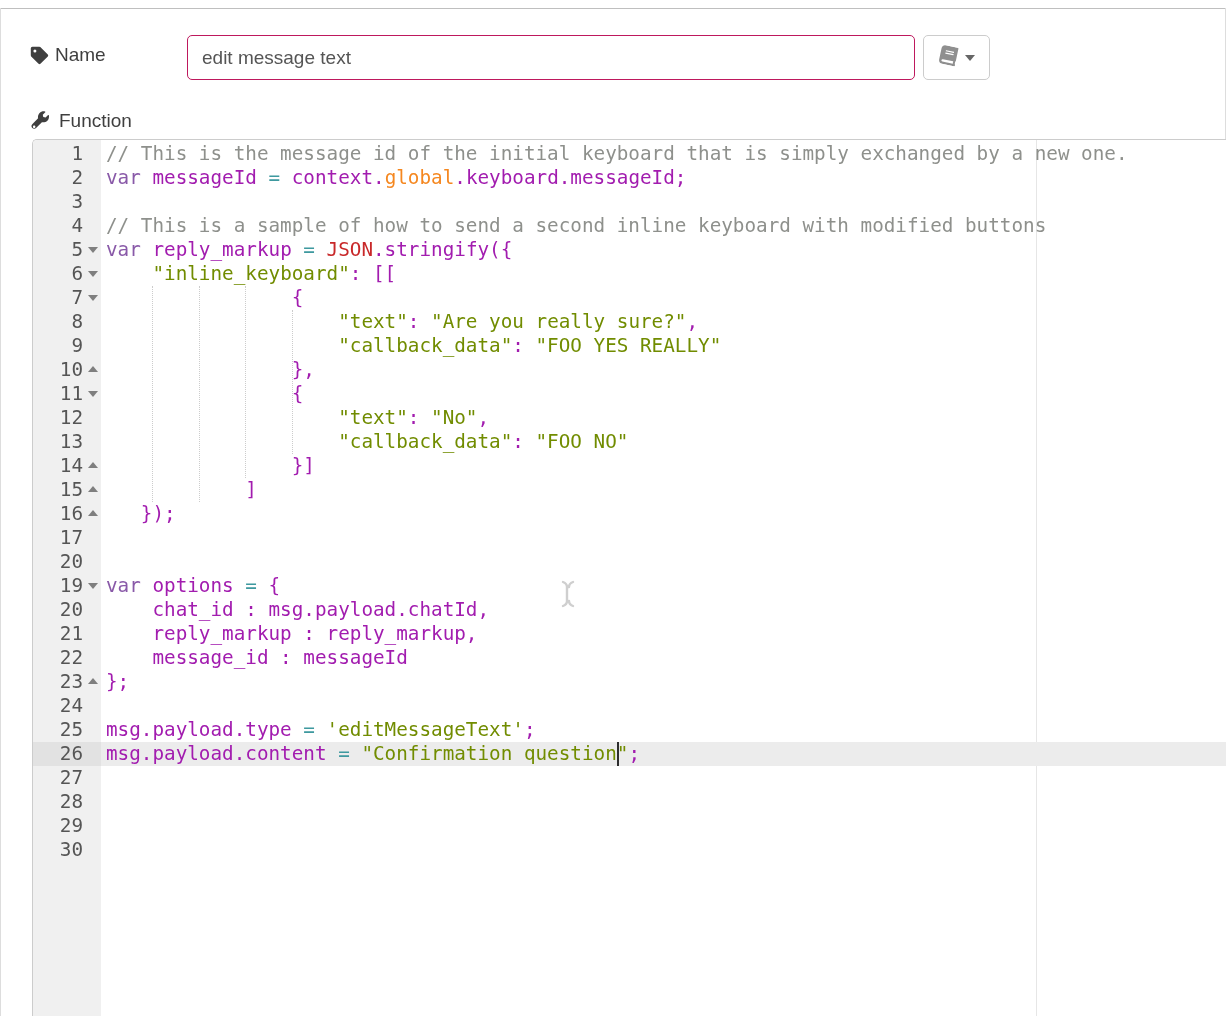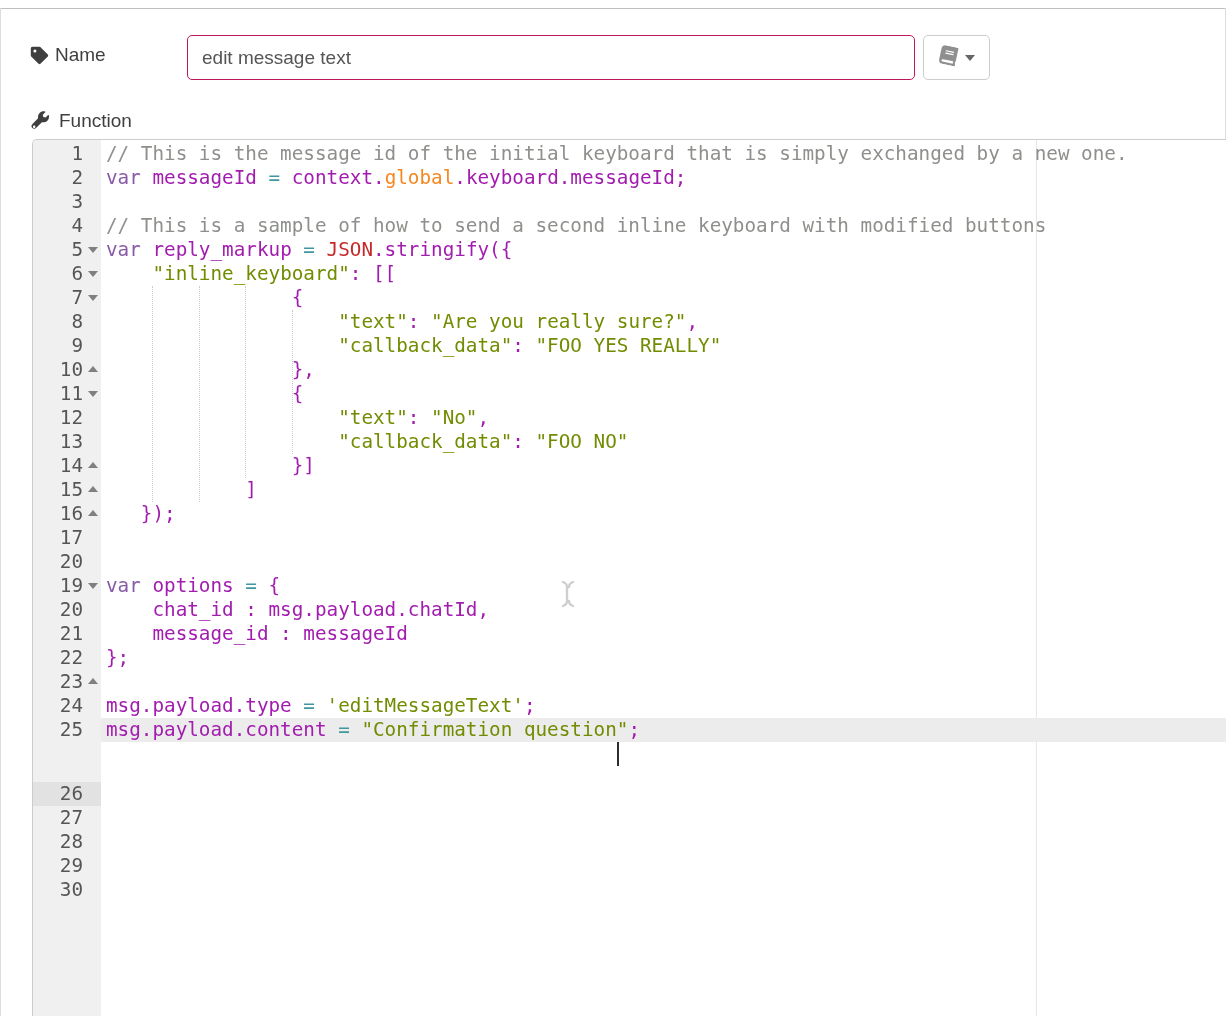--- a/index.html
+++ b/index.html
@@ -32,21 +32,21 @@
   
   .editor { position:absolute; left:32px; top:139px; width:1194px; height:877px;
             border:1px solid #ccc; border-right:none; border-bottom:none;
             border-top-left-radius:5px; background:#fff; overflow:hidden;
             font-family:"DejaVu Sans Mono", monospace; font-size:19.3px; }
 
   .gutter { position:absolute; left:0; top:0; bottom:0; width:68px; background:#f0f0f0; z-index:2; }
   .gutter-cells { padding-top:2px; }
   .gutter-cell { height:24px; line-height:24px; text-align:right; padding-right:18px;
                  color:#555; position:relative; font-size:19.3px; }
-  .gutter-cell.active { background:#e2e2e2;margin-top:40px; }
+  .gutter-cell.active { background:#e2e2e2; }
   .fold-widget { position:absolute; right:3px; top:50%; width:0; height:0; cursor:pointer; }
   .fold-widget.open  { margin-top:-3px; border-left:5px solid transparent;
                        border-right:5px solid transparent; border-top:6px solid #7f7f7f; }
   .fold-widget.close { margin-top:-4px; border-left:5px solid transparent;
                        border-right:5px solid transparent; border-bottom:6px solid #7f7f7f; }
 
   .code-area { position:absolute; left:68px; top:0; right:0; bottom:0; cursor:text; }
   .code-lines { padding-top:2px; position:relative; z-index:1; }
   .code-line { height:24px; line-height:24px; white-space:pre; padding-left:5px;
                color:#4d4d4c; }
@@ -154,20 +154,21 @@
           <div class="code-line"><span class="tok-t">                {</span></div>
           <div class="code-line"><span class="tok-t">                    </span><span class="tok-s">"text"</span><span class="tok-t">: </span><span class="tok-s">"No"</span><span class="tok-t">,</span></div>
           <div class="code-line"><span class="tok-t">                    </span><span class="tok-s">"callback_data"</span><span class="tok-t">: </span><span class="tok-s">"FOO NO"</span></div>
           <div class="code-line"><span class="tok-t">                }]</span></div>
           <div class="code-line"><span class="tok-t">            ]</span></div>
           <div class="code-line"><span class="tok-t">   });</span></div>
           <div class="code-line"></div>
           <div class="code-line"></div>
           <div class="code-line"><span class="tok-k">var</span><span class="tok-t"> options </span><span class="tok-o">=</span><span class="tok-t"> {</span></div>
           <div class="code-line"><span class="tok-t">    chat_id : msg.payload.chatId,</span></div>
+          <div class="code-line"><span class="tok-t">    reply_markup : reply_markup,</span></div>
           <div class="code-line"><span class="tok-t">    message_id : messageId</span></div>
           <div class="code-line"><span class="tok-t">};</span></div>
           <div class="code-line"></div>
           <div class="code-line"><span class="tok-t">msg.payload.type </span><span class="tok-o">=</span><span class="tok-t"> </span><span class="tok-s">'editMessageText'</span><span class="tok-t">;</span></div>
           <div class="code-line active"><span class="tok-t">msg.payload.content </span><span class="tok-o">=</span><span class="tok-t"> </span><span class="tok-s">"Confirmation question"</span><span class="tok-t">;</span></div>
           <div class="code-line"></div>
           <div class="code-line"></div>
         </div>
       <div class="text-caret" id="text-caret" style="left: 516.28px; top: 602px;"></div>
     <div class="indent-guide" style="left: 51.48px; top: 146px; height: 216px;"></div>

